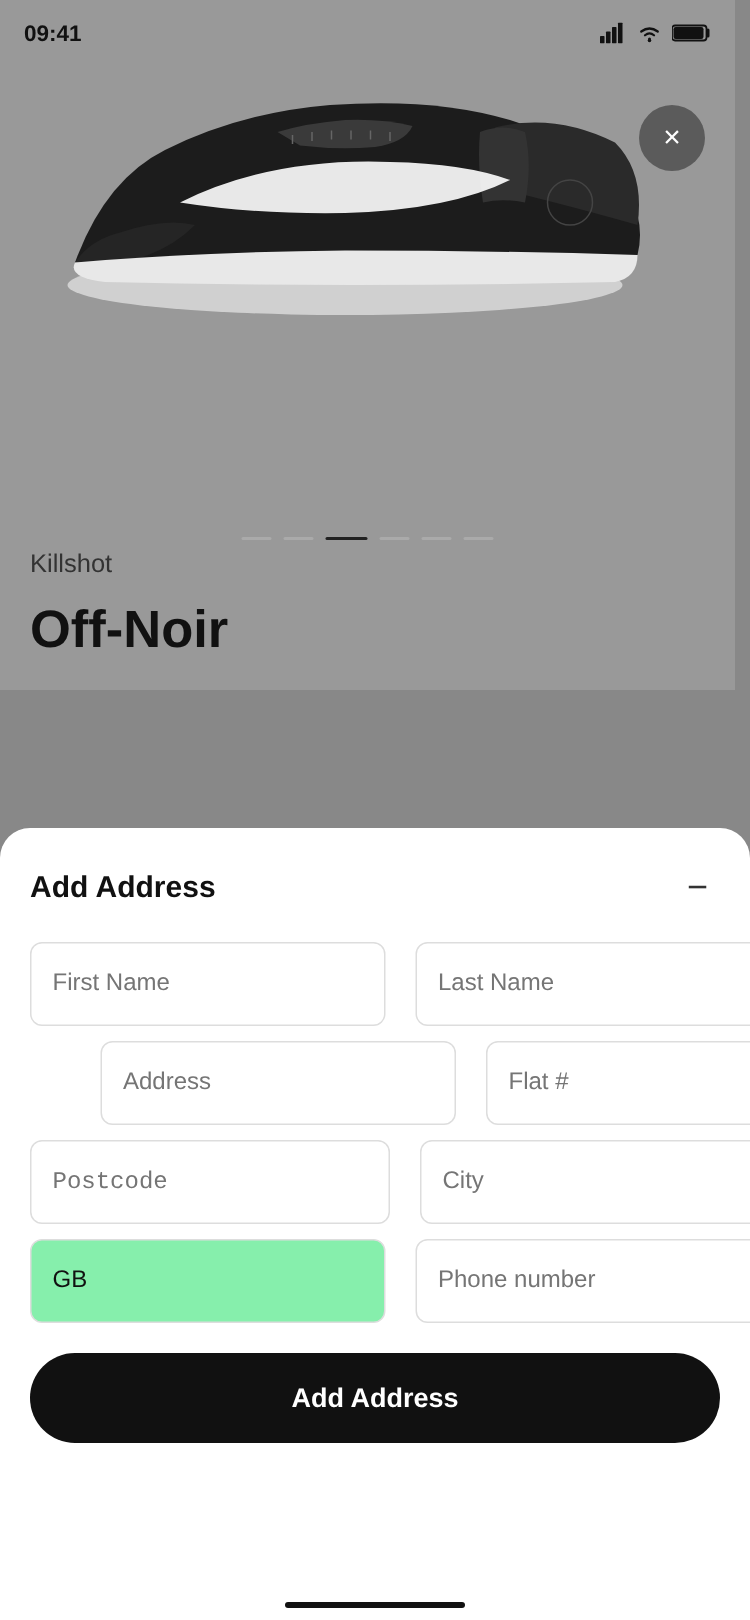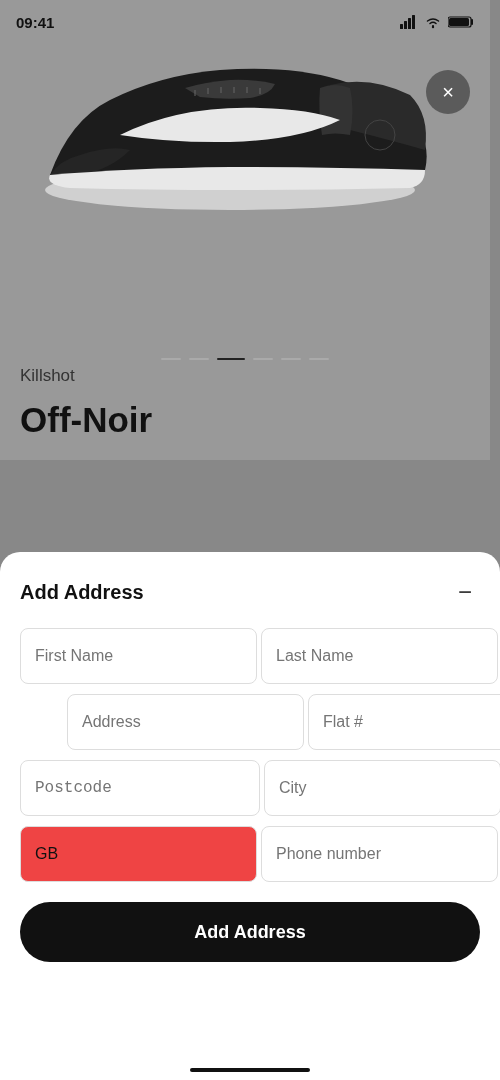--- a/index.html
+++ b/index.html
@@ -170,39 +170,39 @@
 
     
     .form-grid {
       display: flex;
       flex-direction: column;
       gap: 10px;
     }
 
     .form-row {
       display: flex;
-      gap: 4px;
+      gap: 20px;
     }
 
     .form-input {
       flex: 1;
       height: 56px;
       border: 1.5px solid #ddd;
       border-radius: 8px;
       padding: 0 14px;
       font-size: 16px;
       color: #999;
       background: #fff;
       outline: none;
       font-family: inherit;
     }
 
     .form-input.country-code {
       flex: 0 0 90px;
-      background: #ef4444;
+      background: #86efac;
       color: #111;
       font-weight: 500;
     }
 
     .form-input.address-wide {
       flex: 2;
       margin-left: 47px;
     }
 
     .form-input.flat-narrow {

